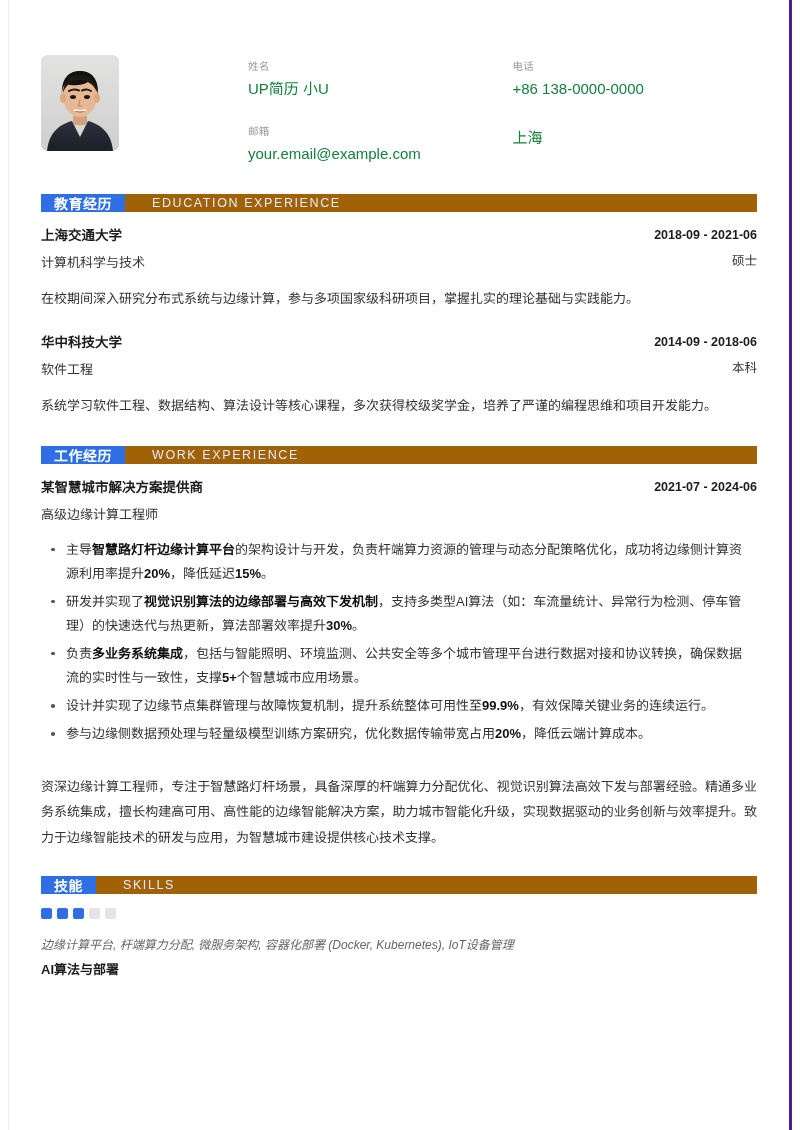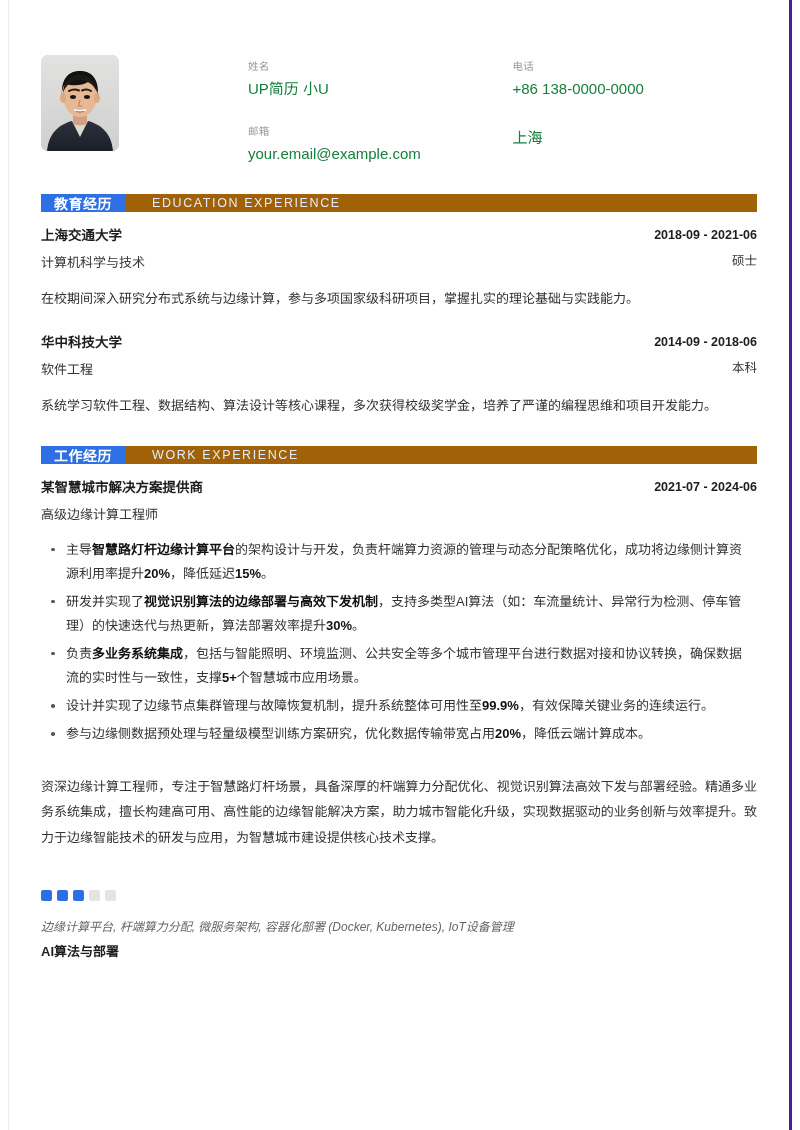--- a/index.html
+++ b/index.html
@@ -336,20 +336,24 @@
 
   <div class="spacer-lg"></div>
 
   <div class="section">
     <div class="summary-text">资深边缘计算工程师，专注于智慧路灯杆场景，具备深厚的杆端算力分配优化、视觉识别算法高效下发与部署经验。精通多业务系统集成，擅长构建高可用、高性能的边缘智能解决方案，助力城市智能化升级，实现数据驱动的业务创新与效率提升。致力于边缘智能技术的研发与应用，为智慧城市建设提供核心技术支撑。</div>
   </div>
 
   <div class="spacer-lg"></div>
 
   <div class="section">
+    <div class="section-head">
+      <div class="tab">技能</div>
+      <div class="sub">SKILLS</div>
+    </div>
 
     <div class="skill">
       <div class="skill-dots">
           <i class="on"></i>
           <i class="on"></i>
           <i class="on"></i>
           <i class=""></i>
           <i class=""></i>
         </div>
       <div class="skill-desc">边缘计算平台, 杆端算力分配, 微服务架构, 容器化部署 (Docker, Kubernetes), IoT设备管理</div>

